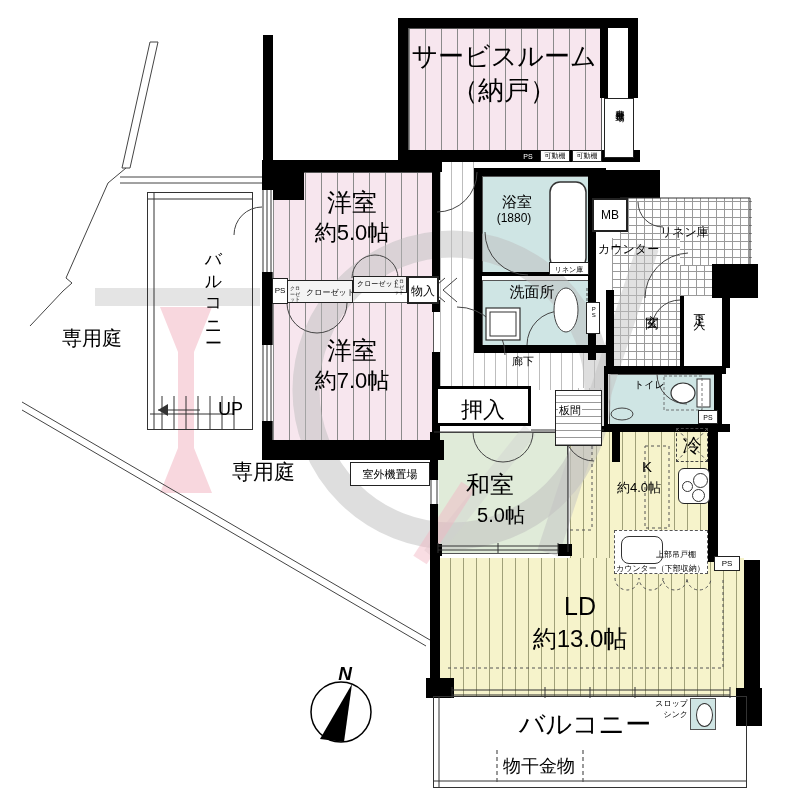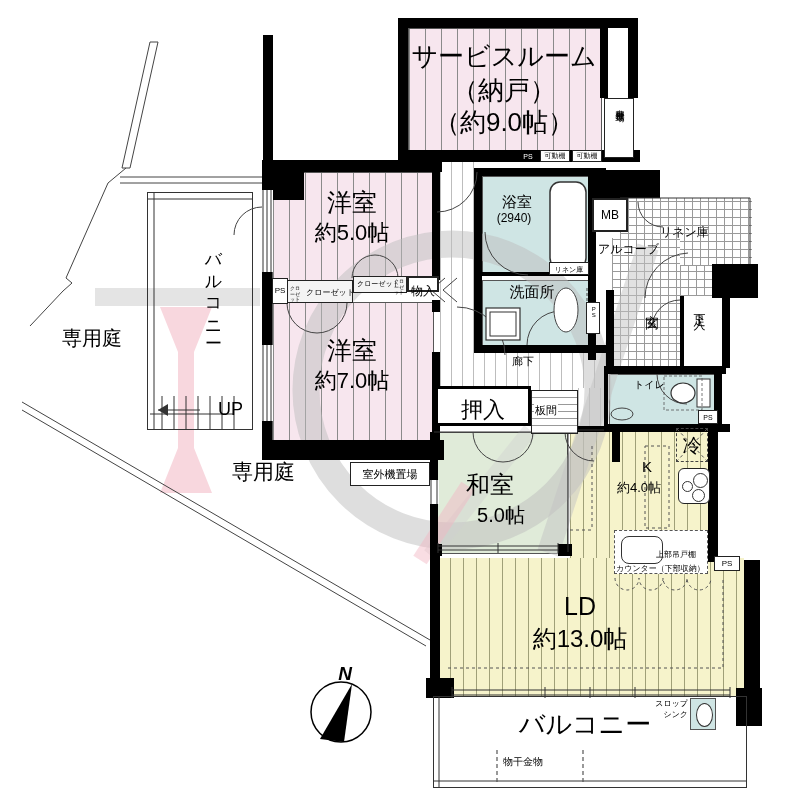--- a/index.html
+++ b/index.html
@@ -183,21 +183,21 @@
     <div class="lbl c" style="left:0;top:8px;width:14px;font-size:8px">PS</div>
   </div>
   <div class="box" style="left:287px;top:280px;width:66px;height:23px;background:#f4f4f4">
     <div class="lbl" style="left:2px;top:5px;width:14px;font-size:5px;white-space:normal;word-break:break-all;line-height:1.1">クローゼット</div>
     <div class="lbl" style="left:18px;top:8px;font-size:8px">クローゼット</div>
   </div>
   <div class="box" style="left:353px;top:276px;width:54px;height:17px;background:#f4f4f4">
     <div class="lbl" style="left:3px;top:3px;font-size:7px">クローゼット</div>
     <div class="lbl" style="left:40px;top:2px;width:12px;font-size:5px;white-space:normal;word-break:break-all;line-height:1.1">クローゼット</div>
   </div>
-  <div class="box" style="left:407px;top:276px;width:32px;height:16px;border-width:2px">
+  <div class="box" style="left:407px;top:276px;width:32px;height:28px;border-width:2px">
     <div class="lbl c" style="left:0;top:7px;width:28px;font-size:12px">物入</div>
   </div>
   <div class="box" style="left:549px;top:262px;width:40px;height:13px">
     <div class="lbl c" style="left:0;top:3px;width:38px;font-size:7px">リネン庫</div>
   </div>
   <div class="box" style="left:586px;top:302px;width:14px;height:32px">
     <div class="lbl v" style="left:3px;top:3px;font-size:6px">PS</div>
   </div>
   <div class="box" style="left:698px;top:410px;width:20px;height:14px">
     <div class="lbl c" style="left:0;top:3px;width:18px;font-size:7px">PS</div>
@@ -215,63 +215,62 @@
   </div>
   <div class="box" style="left:714px;top:556px;width:26px;height:15px">
     <div class="lbl c" style="left:0;top:3px;width:24px;font-size:8px">PS</div>
   </div>
   <div class="box" style="left:350px;top:462px;width:80px;height:24px">
     <div class="lbl c" style="left:0;top:5px;width:78px;font-size:11px">室外機置場</div>
   </div>
   <div class="box" style="left:435px;top:386px;width:96px;height:40px;border:3px solid #000">
     <div class="lbl c" style="left:0;top:9px;width:90px;font-size:22px">押入</div>
   </div>
-  <div class="box stripe-h" style="left:531px;top:390px;width:47px;height:44px">
+  <div class="box stripe-h" style="left:555px;top:390px;width:47px;height:56px">
     <div class="lbl" style="left:2px;top:13px;font-size:11px;background:#fff;padding:0 1px">板間</div>
   </div>
   <div class="box blue" style="left:690px;top:698px;width:26px;height:32px">
     <div style="position:absolute;left:5px;top:4px;width:15px;height:22px;border:1px solid #333;border-radius:50%;background:#fff"></div>
   </div>
 
   <div class="lbl c" style="left:399px;top:42px;width:210px;font-size:26px">サービスルーム</div>
   <div class="lbl c" style="left:399px;top:76px;width:210px;font-size:26px">（納戸）</div>
-  <div class="lbl c" style="left:399px;top:108px;width:210px;font-size:26px">（約9.0帖）</div>
 
   <div class="lbl c" style="left:292px;top:188px;width:120px;font-size:25px">洋室</div>
   <div class="lbl c" style="left:287px;top:221px;width:130px;font-size:22px">約5.0帖</div>
 
   <div class="lbl c" style="left:292px;top:336px;width:120px;font-size:25px">洋室</div>
   <div class="lbl c" style="left:287px;top:369px;width:130px;font-size:22px">約7.0帖</div>
 
   <div class="lbl c" style="left:482px;top:194px;width:70px;font-size:15px">浴室</div>
-  <div class="lbl c" style="left:479px;top:212px;width:70px;font-size:12px">(2940)</div>
+  <div class="lbl c" style="left:479px;top:212px;width:70px;font-size:12px">(1880)</div>
   <div class="lbl c" style="left:482px;top:284px;width:100px;font-size:15px">洗面所</div>
 
   <div class="lbl" style="left:660px;top:226px;font-size:12px">リネン庫</div>
-  <div class="lbl" style="left:598px;top:243px;font-size:12px">アルコーブ</div>
+  <div class="lbl" style="left:598px;top:243px;font-size:12px">カウンター</div>
   <div class="lbl v" style="left:644px;top:304px;font-size:13px;letter-spacing:3px">玄関</div>
   <div class="lbl v" style="left:692px;top:304px;font-size:12px;letter-spacing:2px">下足入</div>
   <div class="lbl" style="left:634px;top:379px;font-size:10px">トイレ</div>
   <div class="lbl" style="left:512px;top:355px;font-size:11px">廊下</div>
 
   <div class="lbl c" style="left:436px;top:472px;width:108px;font-size:24px">和室</div>
   <div class="lbl c" style="left:436px;top:504px;width:130px;font-size:20px">5.0帖</div>
 
   <div class="lbl" style="left:642px;top:459px;font-size:15px">K</div>
   <div class="lbl" style="left:617px;top:481px;font-size:13px">約4.0帖</div>
   <div class="lbl" style="left:656px;top:551px;font-size:8px">上部吊戸棚</div>
   <div class="lbl" style="left:616px;top:565px;font-size:8px">カウンター（下部収納）</div>
 
   <div class="lbl c" style="left:480px;top:592px;width:200px;font-size:25px">LD</div>
   <div class="lbl c" style="left:470px;top:626px;width:220px;font-size:24px">約13.0帖</div>
 
   <div class="lbl c" style="left:470px;top:710px;width:230px;font-size:26px">バルコニー</div>
   <div class="lbl" style="left:652px;top:700px;width:36px;font-size:8px;text-align:right">スロップ</div>
   <div class="lbl" style="left:652px;top:711px;width:36px;font-size:8px;text-align:right">シンク</div>
-  <div class="lbl" style="left:503px;top:756px;font-size:10px">物干金物</div>
+  <div class="lbl" style="left:503px;top:756px;font-size:18px">物干金物</div>
 
   <div class="lbl v" style="left:204px;top:240px;font-size:17px;letter-spacing:4px">バルコニー</div>
   <div class="lbl" style="left:62px;top:327px;font-size:20px">専用庭</div>
   <div class="lbl" style="left:232px;top:460px;font-size:21px">専用庭</div>
   <div class="lbl" style="left:218px;top:399px;font-size:18px">UP</div>
 
   <div class="lbl c" style="left:330px;top:663px;width:30px;font-size:19px;font-style:italic;font-weight:bold">N</div>
 
 </div>
 

